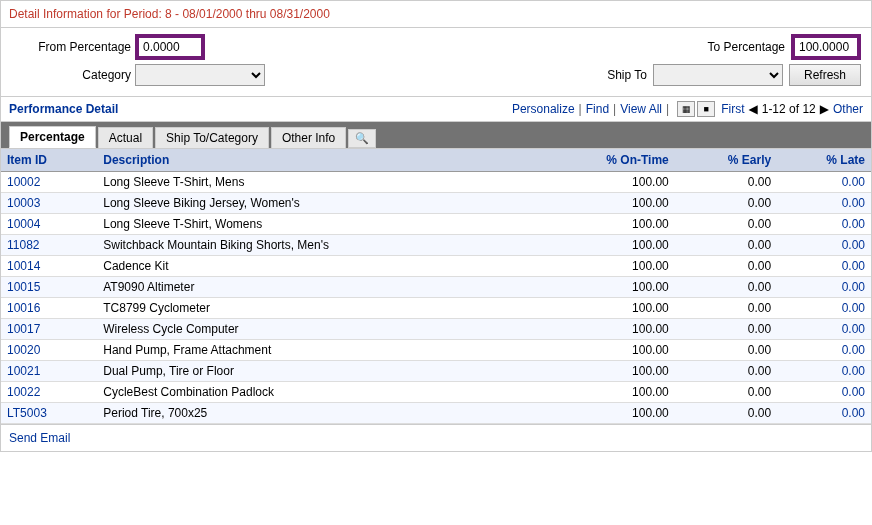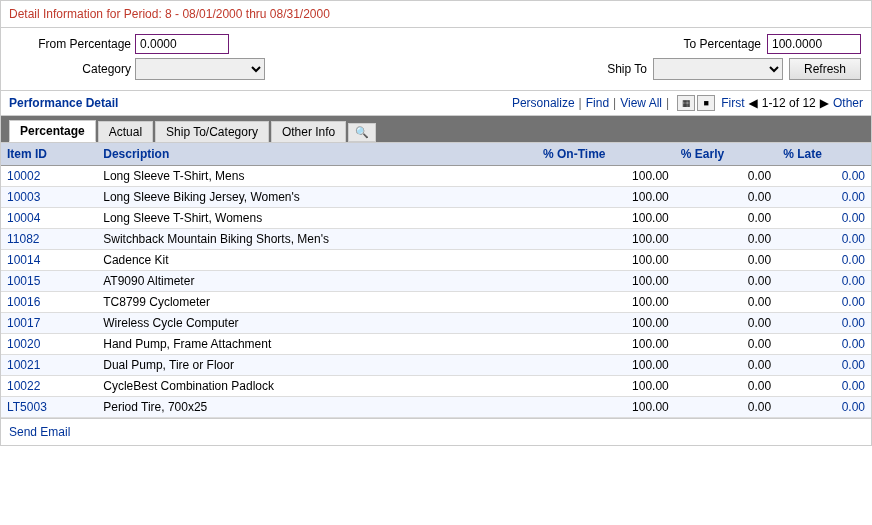--- a/index.html
+++ b/index.html
@@ -28,24 +28,24 @@
     }
 
     .filter-label {
       text-align: right;
       min-width: 120px;
       margin-right: 4px;
       font-size: 12px;
     }
 
     .filter-input {
-      border: 1px solid #701a75;
+      border: 4px solid #701a75;
       padding: 2px 4px;
       font-size: 12px;
-      width: 94px;
+      width: 70px;
     }
 
     .filter-select {
       border: 1px solid #999;
       padding: 2px 4px;
       font-size: 12px;
       width: 130px;
     }
 
     .filter-right {
@@ -180,21 +180,21 @@
     thead th {
       padding: 4px 6px;
       text-align: left;
       font-weight: bold;
       color: #003399;
       border-bottom: 1px solid #999;
       white-space: nowrap;
     }
 
     thead th.right {
-      text-align: left;
+      text-align: right;
     }
 
     tbody tr {
       border-bottom: 1px solid #ddd;
     }
 
     tbody tr:nth-child(even) {
       background: #f5f8ff;
     }
 

